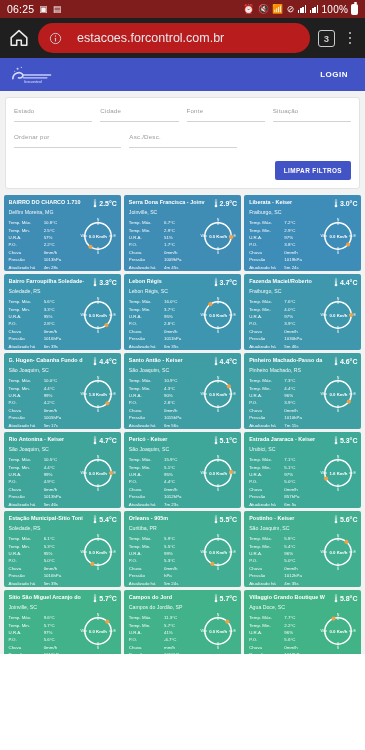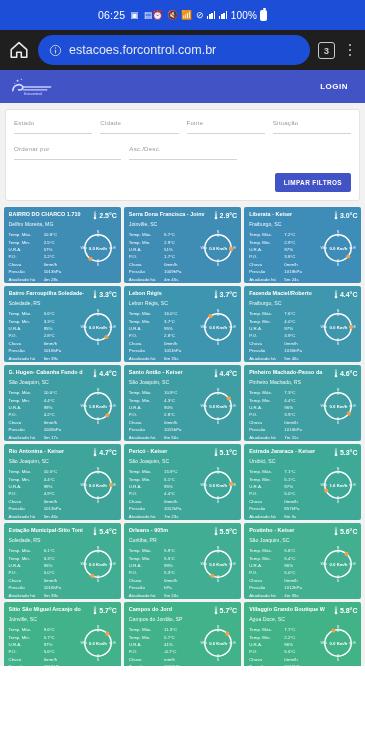--- a/index.html
+++ b/index.html
@@ -1,41 +1,41 @@
 <!DOCTYPE html>
 <html><head>
 <meta charset="utf-8">
 <style>
   * { box-sizing: border-box; margin:0; padding:0; }
   html,body { width:365px; height:750px; overflow:hidden; background:#fff;
     font-family:"Liberation Sans", sans-serif; }
 
   
-  .statusbar { height:30px; background:#1d4ed8; color:#fff; display:flex;
-    align-items:center; justify-content:center; padding:0 7px;
+  .statusbar { height:18px; background:#7f1d1d; color:#fff; display:flex;
+    align-items:center; justify-content:space-between; padding:0 7px;
     font-size:10.5px; letter-spacing:.2px; }
   .sb-left { display:flex; align-items:center; gap:5px; }
   .sb-right { display:flex; align-items:center; gap:3px; font-size:10px;}
   .sb-ic { font-size:9px; line-height:1; opacity:.95; }
   .sig { display:inline-block; width:9px; height:8px; position:relative; }
   .sig i { position:absolute; bottom:0; width:1.6px; background:#fff; display:block;}
   .sig i:nth-child(1){left:0;height:3px}
   .sig i:nth-child(2){left:2.4px;height:4.6px}
   .sig i:nth-child(3){left:4.8px;height:6.2px}
   .sig i:nth-child(4){left:7.2px;height:8px}
   .batt { width:7px;height:11px;border:1.2px solid #fff;border-radius:1.5px;
     position:relative; display:inline-block; background:#fff;}
   .batt:before{content:"";position:absolute;top:-3px;left:1.6px;width:3px;height:2px;background:#fff;border-radius:1px;}
 
   
   .chromebar { height:40px; background:#1f1f1f; display:flex; align-items:center;
     padding:0 8px; gap:8px; }
   .home-ic { width:22px;height:22px;flex:0 0 auto; }
-  .omnibox { flex:1; height:30px; background:#1d4ed8; border-radius:15px;
-    display:flex; align-items:center; gap:7px; padding:0 11px; overflow:hidden;}
+  .omnibox { flex:1; height:30px; background:#b91c1c; border-radius:15px;
+    display:flex; align-items:center; gap:15px; padding:0 11px; overflow:hidden;}
   .omni-url { color:#e8eaed; font-size:12.5px; white-space:nowrap; }
   .tabcount { width:17px;height:17px;border:1.7px solid #c9cccf;border-radius:3px;
     color:#c9cccf;font-size:9.5px;display:flex;align-items:center;justify-content:center;
     flex:0 0 auto;font-weight:600;}
   .kebab { width:14px;display:flex;flex-direction:column;align-items:center;gap:2.4px;flex:0 0 auto;}
   .kebab span{width:2.6px;height:2.6px;border-radius:50%;background:#c9cccf;display:block;}
 
   
   .page { height:596px; background:#f2f2f2; overflow:hidden; position:relative;}
 

